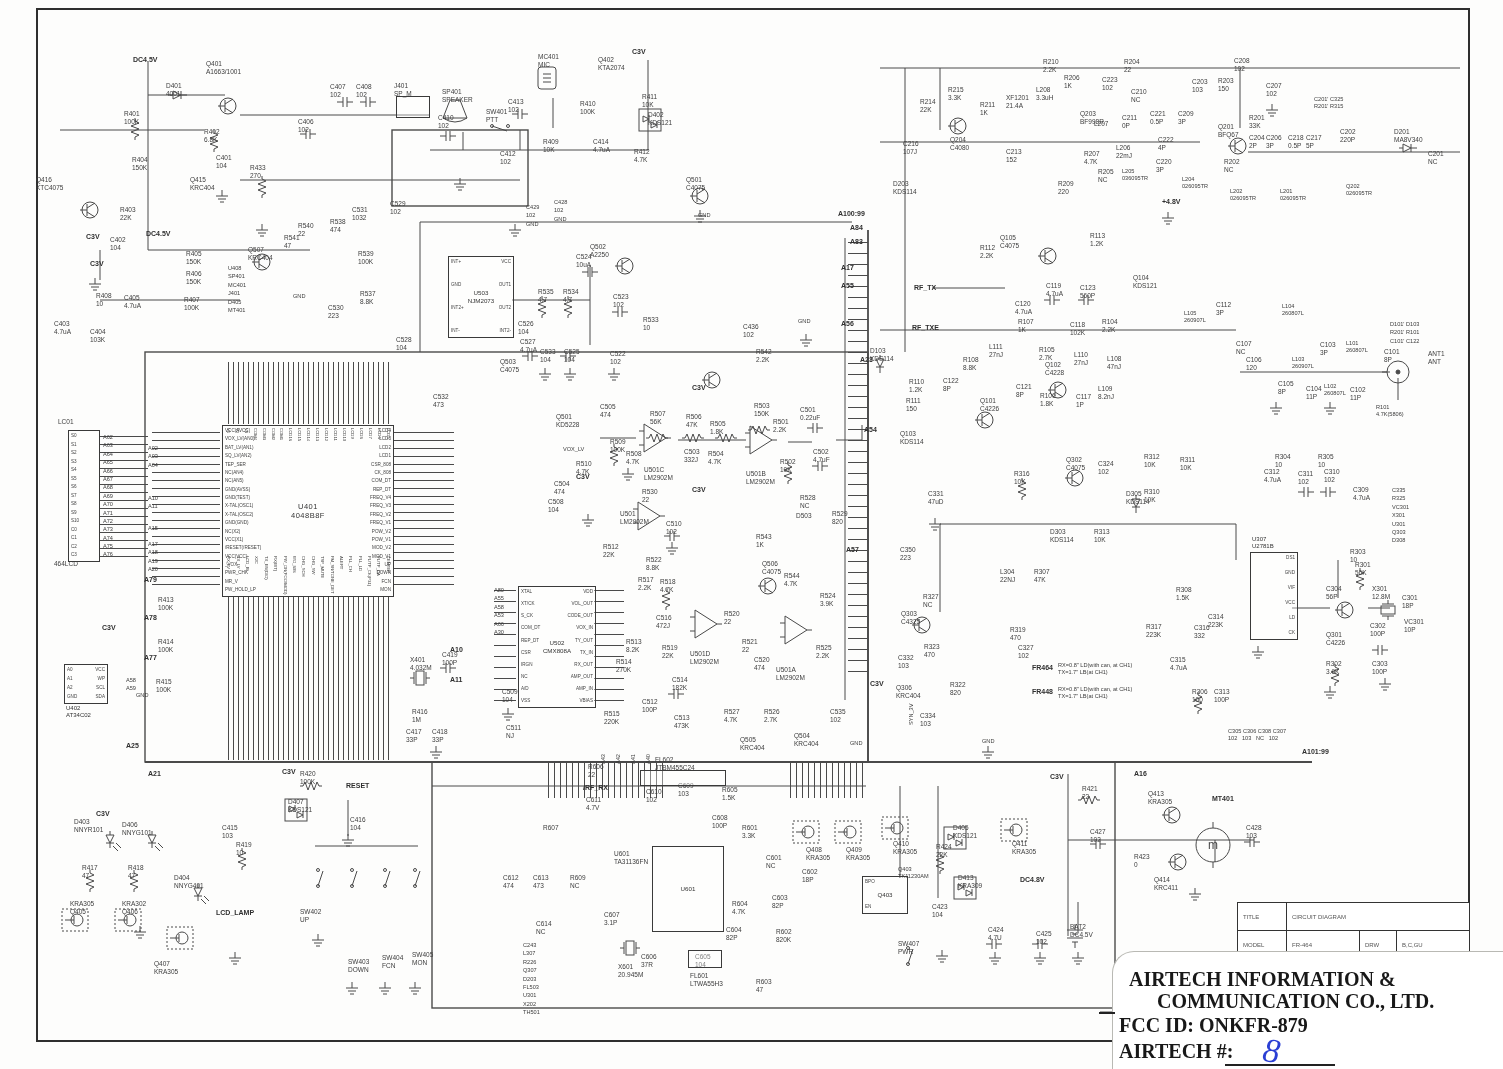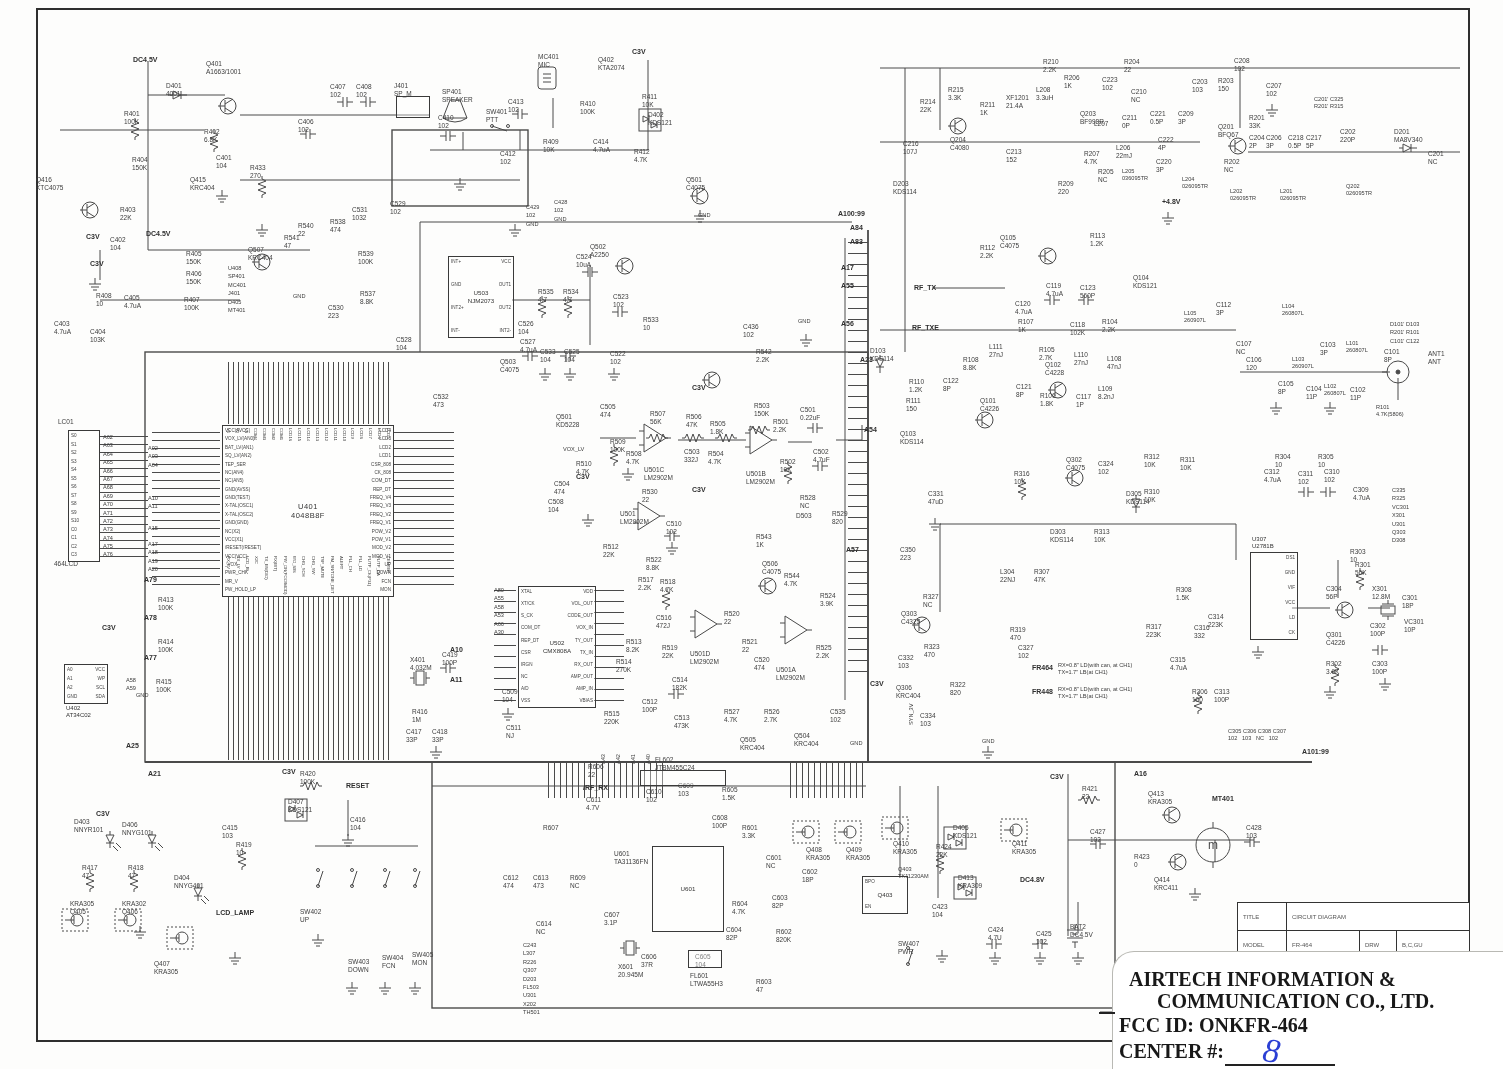--- a/index.html
+++ b/index.html
@@ -1539,18 +1539,18 @@
       <div class="tcell" style="width:26px">DRW</div>
       <div class="tsep"></div>
       <div class="tcell">B,C,GU</div>
     </div>
   </div>
 
   <div class="stamp">
     <div class="pointer"></div>
     <div class="l1">AIRTECH INFORMATION &amp;</div>
     <div class="l2">COMMUNICATION CO., LTD.</div>
-    <div class="l3">FCC ID:  ONKFR-464</div>
-    <div class="l4">CENTER #:</div>
+    <div class="l3">FCC ID:  ONKFR-879</div>
+    <div class="l4">AIRTECH #:</div>
     <div class="exline"></div>
     <div class="exval">8</div>
   </div>
 </div>
 
 </body></html>

